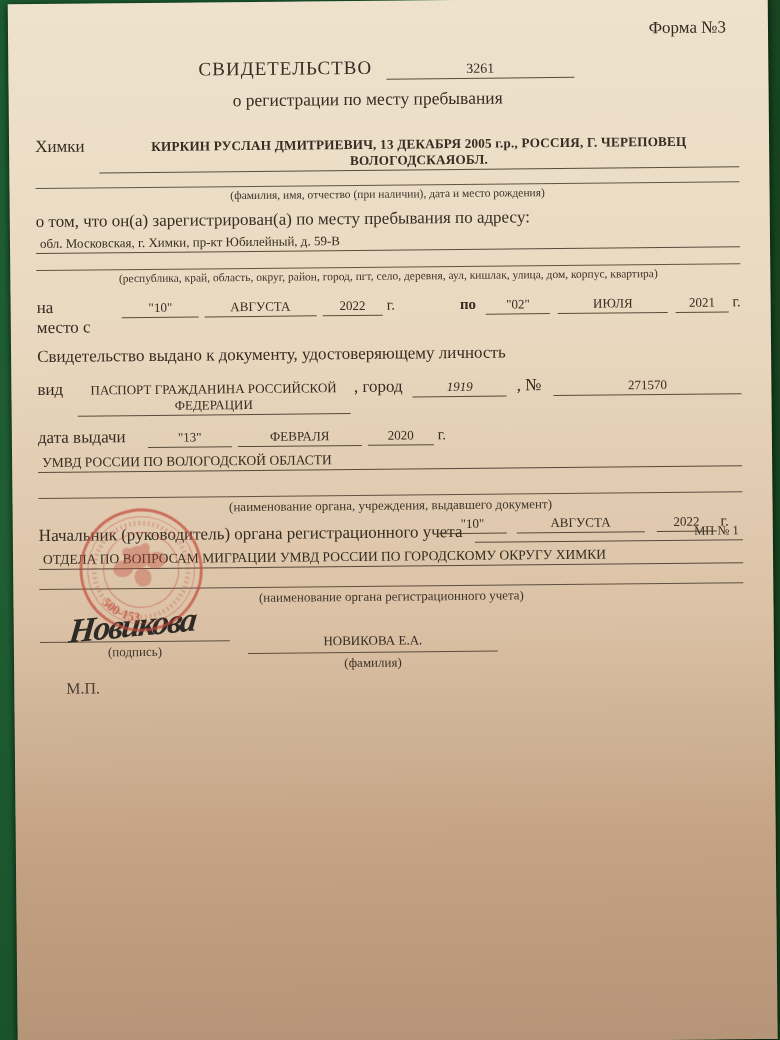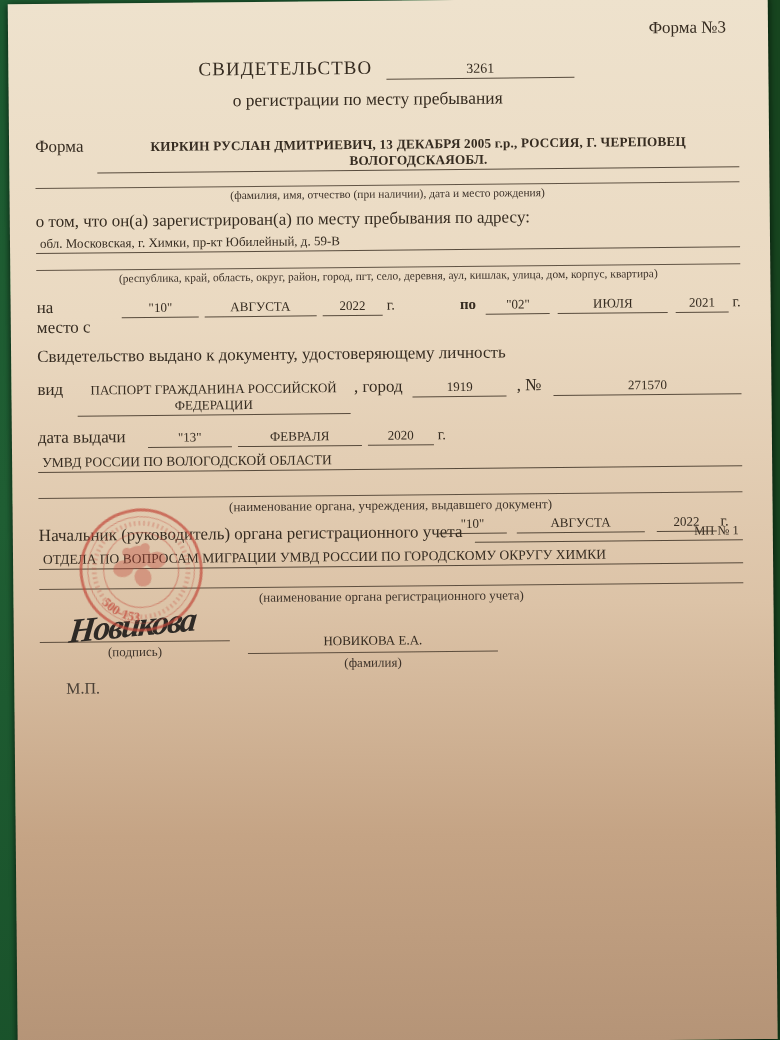--- a/index.html
+++ b/index.html
@@ -77,21 +77,21 @@
     <div class="form-label">Форма №3</div>
 
     <div class="title-row">
       <span class="title-text">СВИДЕТЕЛЬСТВО</span>
       <span class="field title-num">3261</span>
     </div>
 
     <div class="subtitle">о регистрации по месту пребывания</div>
 
     <div class="row" style="margin-top:24px;">
-      <span class="lbl">Форма</span>
+      <span class="lbl">Химки</span>
       <span class="field bold-line" style="flex:1; margin-left:14px;">КИРКИН РУСЛАН ДМИТРИЕВИЧ, 13 ДЕКАБРЯ 2005 г.р., РОССИЯ, Г. ЧЕРЕПОВЕЦ ВОЛОГОДСКАЯОБЛ.</span>
     </div>
     <div class="rule" style="margin-top:13px;"></div>
     <div class="caption">(фамилия, имя, отчество (при наличии), дата и место рождения)</div>
 
     <div class="lbl" style="margin-top:9px;">о том, что он(а) зарегистрирован(а) по месту пребывания по адресу:</div>
     <div class="field" style="display:block; text-align:left; margin-top:4px; font-size:13px;">обл. Московская, г. Химки, пр-кт Юбилейный, д. 59-В</div>
     <div class="rule" style="margin-top:15px;"></div>
     <div class="caption">(республика, край, область, округ, район, город, пгт, село, деревня, аул, кишлак, улица, дом, корпус, квартира)</div>
 
@@ -107,21 +107,21 @@
       <span class="field" style="width:56px; margin-left:8px;">2021</span>
       <span class="small-lbl" style="margin-left:4px;">г.</span>
     </div>
 
     <div class="lbl" style="margin-top:9px;">Свидетельство выдано к документу, удостоверяющему личность</div>
 
     <div class="row" style="margin-top:13px;">
       <span class="lbl">вид</span>
       <span class="field" style="flex:1; margin-left:14px;">ПАСПОРТ ГРАЖДАНИНА РОССИЙСКОЙ ФЕДЕРАЦИИ</span>
       <span class="lbl" style="margin-left:4px;">, город</span>
-      <span class="field" style="width:86px; margin-left:10px;">1919</span>
+      <span class="field" style="width:86px; margin-left:10px;font-style:italic;">1919</span>
       <span class="lbl" style="margin-left:10px;">, №</span>
       <span class="field" style="width:180px; margin-left:12px;">271570</span>
     </div>
 
     <div class="row" style="margin-top:11px;">
       <span class="lbl">дата выдачи</span>
       <span class="field" style="width:76px; margin-left:22px;">"13"</span>
       <span class="field" style="width:116px; margin-left:6px;">ФЕВРАЛЯ</span>
       <span class="field" style="width:58px; margin-left:6px;">2020</span>
       <span class="small-lbl" style="margin-left:4px;">г.</span>

